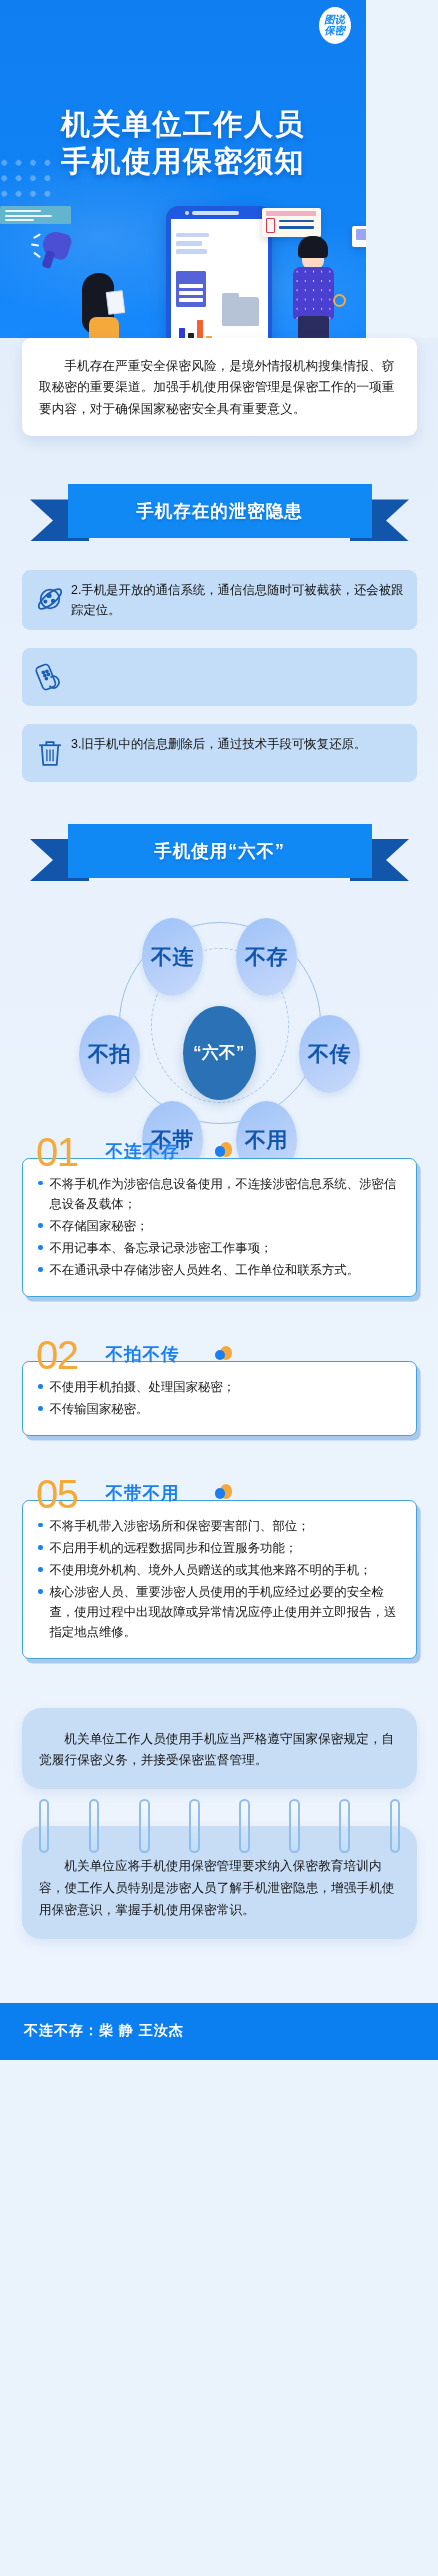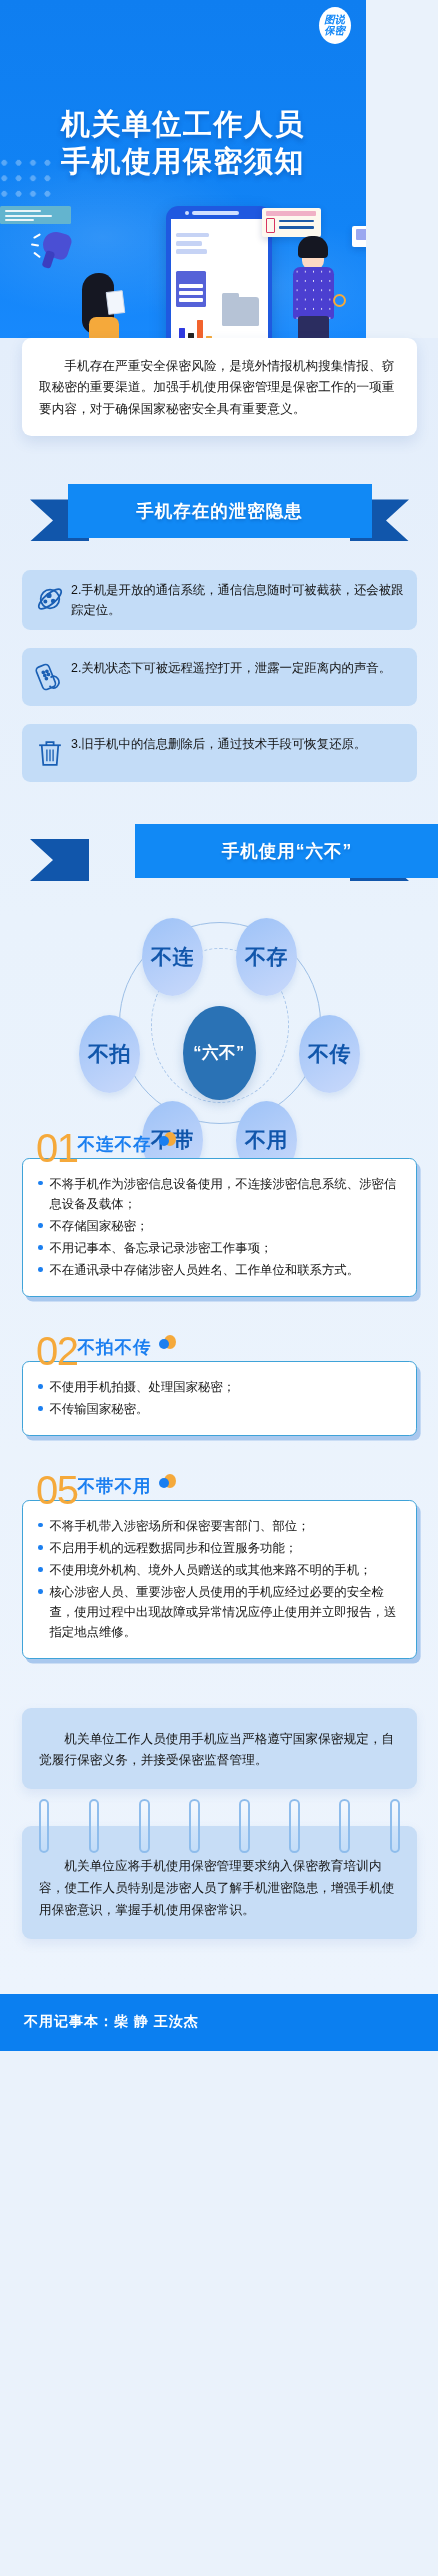--- a/index.html
+++ b/index.html
@@ -189,21 +189,21 @@
       linear-gradient(180deg, #e4eefb 0%, #e9f2fc 35%, #edf4fd 100%);
   }
   .grid-overlay {
     position: absolute; inset: 0;
     background-image:
       linear-gradient(to right, rgba(120,165,225,.30) 0.5px, transparent 0.5px),
       linear-gradient(to bottom, rgba(120,165,225,.30) 0.5px, transparent 0.5px);
     background-size: 27px 27px;
     pointer-events: none;
   }
-  .content { position: relative; padding-bottom: 6px; }
+  .content { position: relative; padding-bottom: 15px; }
 
   
   .intro-card {
     position: relative;
     margin: -46px 21.6px 0 21.6px;
     background: #ffffff;
     border-radius: 9.3px;
     padding: 17.5px 17.5px 15.5px 17.5px;
     box-shadow: 0 5.2px 13.4px rgba(35,85,160,.13);
     z-index: 3;
@@ -315,24 +315,25 @@
     display: flex; align-items: center; justify-content: center;
     box-shadow: 0 4.1px 10.3px rgba(25,80,150,.22);
   }
   .core span {
     color: #ffffff; font-size: 16.5px; font-weight: 700; letter-spacing: 0.5px;
   }
 
   
   .sec { position: relative; margin: 0 21.6px 0 21.6px; }
   .sec-head {
-    display: flex; align-items: flex-start;
+    display: flex; align-items: center;
     position: relative; z-index: 3;
     padding-left: 14.4px;
     height: 41px;
+    gap: 28px;
   }
   .sec-num {
     font-size: 40px; font-weight: 400; color: #f5a93b;
     line-height: .82; letter-spacing: -1.5px;
     font-family: "Liberation Sans", sans-serif;
   }
   .sec-title {
     font-size: 17.5px; font-weight: 700; color: #1b7ff0;
     letter-spacing: 1px; margin-left: 0; padding-bottom: 3.1px;
   }
@@ -372,21 +373,21 @@
     width: 4.6px; height: 4.6px; border-radius: 50%;
     background: #1b7ff0;
   }
   .sec-gap { height: 38px; }
 
   
   .concl {
     position: relative;
     margin: 49px 21.6px 0 21.6px;
     background: #c7ddf6;
-    border-radius: 9px;
+    border-radius: 19px;
     padding: 20.6px 17.5px 17.5px 17.5px;
     box-shadow: 0 4.1px 10.3px rgba(60,110,190,.10);
   }
   .concl.second { margin-top: 37px; padding-top: 30px; }
   .spiral {
     position: absolute; left: 17.5px; right: 17.5px; top: -27px; height: 54px;
     display: flex; justify-content: space-between; align-items: center;
     pointer-events: none;
   }
   .ring {
@@ -534,37 +535,36 @@
             <svg width="30" height="30" viewBox="0 0 58 58" fill="none" stroke="#1a5fb4" stroke-width="3.2">
               <rect x="8" y="6" width="26" height="46" rx="7" transform="rotate(-22 21 29)"></rect>
               <circle cx="16" cy="20" r="2" fill="#1a5fb4"></circle>
               <circle cx="23" cy="18" r="2" fill="#1a5fb4"></circle>
               <circle cx="19" cy="26" r="2" fill="#1a5fb4"></circle>
               <circle cx="26" cy="24" r="2" fill="#1a5fb4"></circle>
               <circle cx="22" cy="32" r="2" fill="#1a5fb4"></circle>
               <path d="M30 30 q8 -6 14 2 q6 8 -2 16 q-8 6 -14 -2"></path>
             </svg>
           </div>
-          <div class="risk-text">2.关机状态下可被远程遥控打开，泄露一定距离内的声音。</div>
         </div>
 
         <div class="risk-row">
           <div class="risk-icon">
             <svg width="28" height="30" viewBox="0 0 54 58" fill="none" stroke="#1a5fb4" stroke-width="3.4">
               <path d="M6 14 H48"></path>
               <path d="M20 14 V8 H34 V14"></path>
               <path d="M11 14 L14 52 H40 L43 14"></path>
               <path d="M21 22 V45 M27 22 V45 M33 22 V45" stroke-width="2.6"></path>
             </svg>
           </div>
           <div class="risk-text">3.旧手机中的信息删除后，通过技术手段可恢复还原。</div>
         </div>
       </div>
 
-      <div class="ribbon-wrap" style="margin-top:38px;justify-content:flex-end;">
+      <div class="ribbon-wrap" style="margin-top:38px;">
         <div class="ribbon-tail left"></div>
         <div class="ribbon-tail right"></div>
         <div class="ribbon-main">
           <span>手机使用“六不”</span>
         </div>
       </div>
 
       <div class="sixno">
         <div class="ring-solid"></div>
         <div class="ring-dashed"></div>
@@ -668,17 +668,17 @@
             <div class="ring"></div>
         </div>
         <p class="para">机关单位应将手机使用保密管理要求纳入保密教育培训内容，使工作人员特别是涉密人员了解手机泄密隐患，增强手机使用保密意识，掌握手机使用保密常识。</p>
       </div>
 
       <div style="height:49px;"></div>
     </div>
   </div>
 
   <div class="footer">
-    <span>不用记事本：柴 静  王汝杰</span>
+    <span>不连不存：柴 静  王汝杰</span>
   </div>
 
 </div>
 
 
 </body></html>

